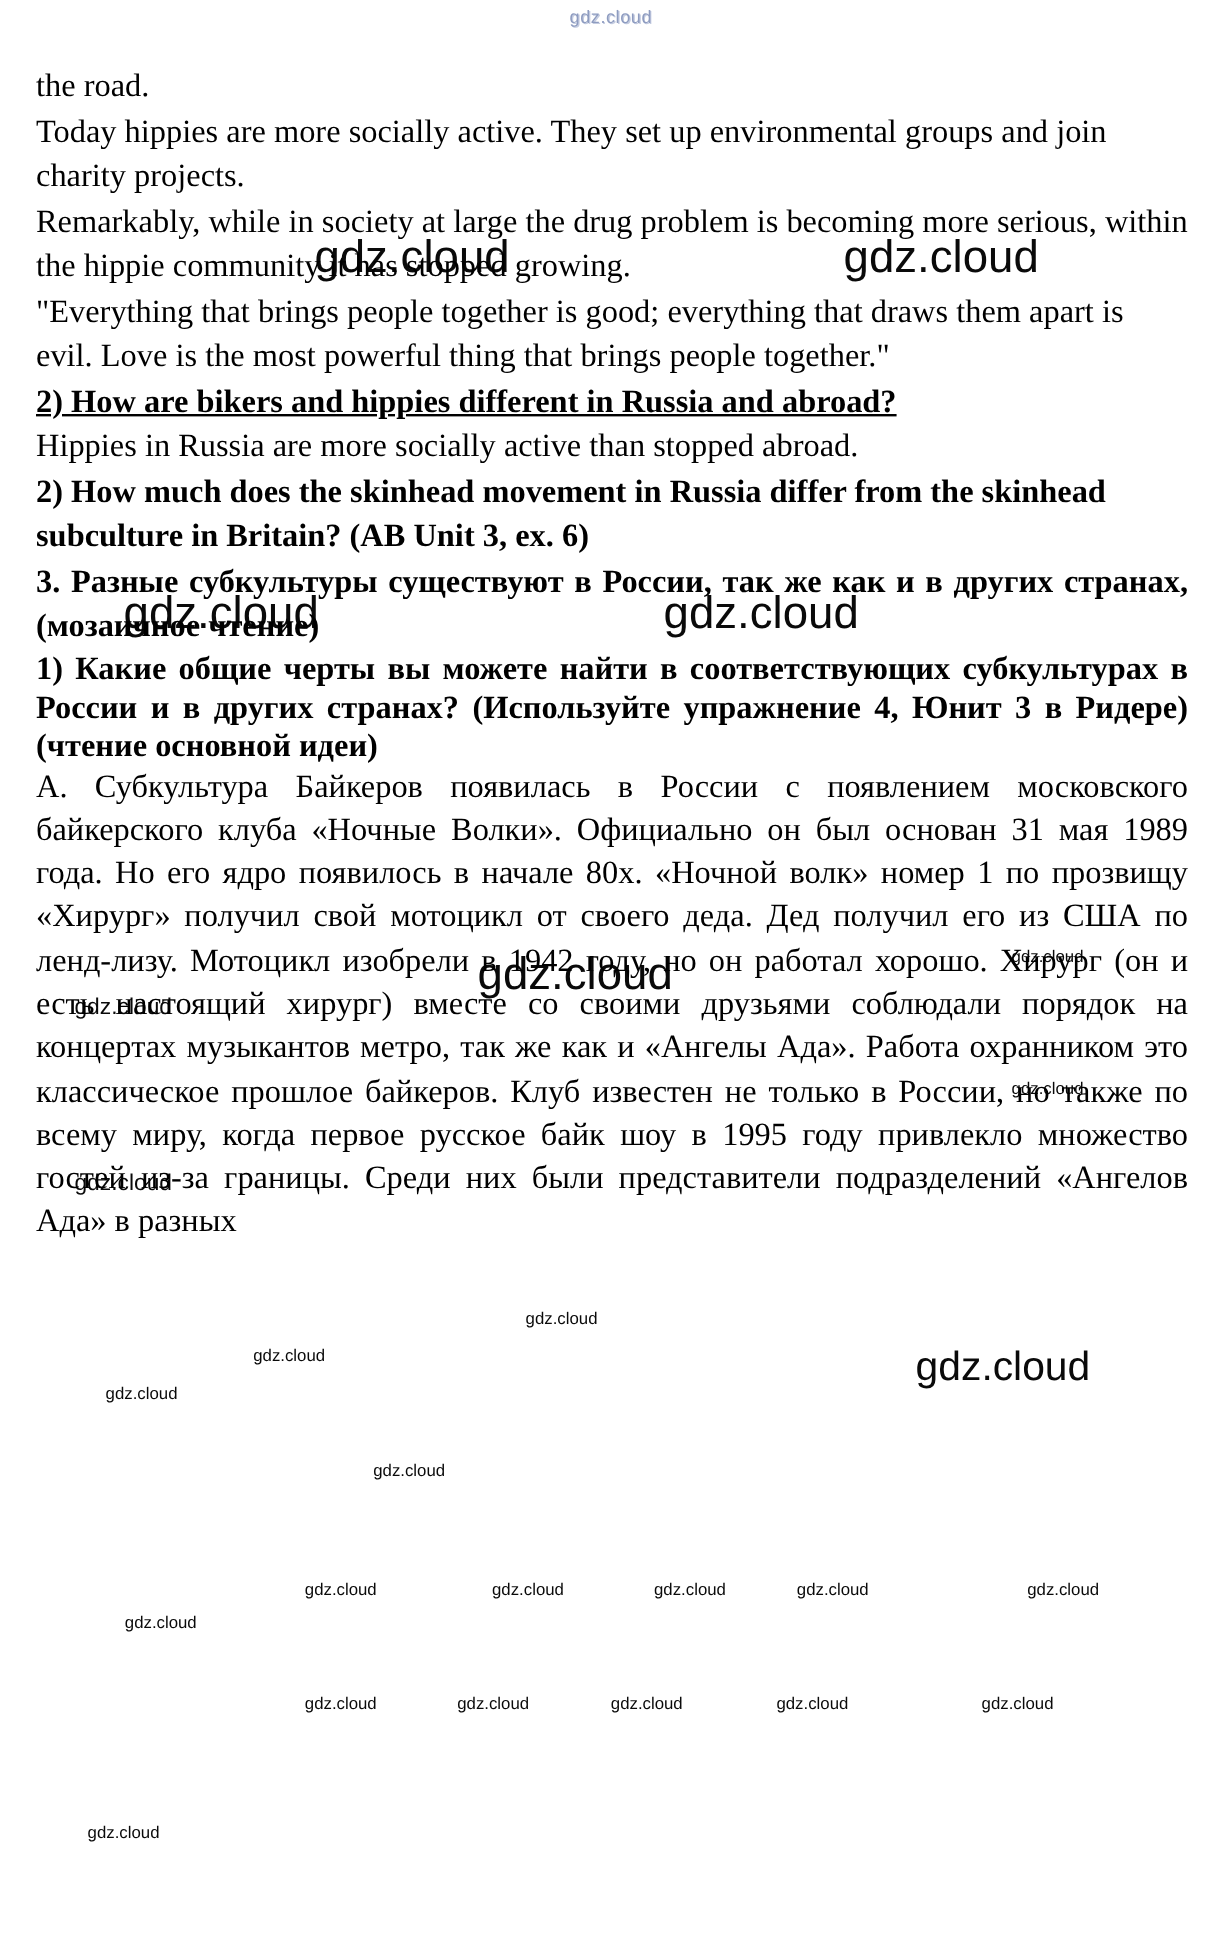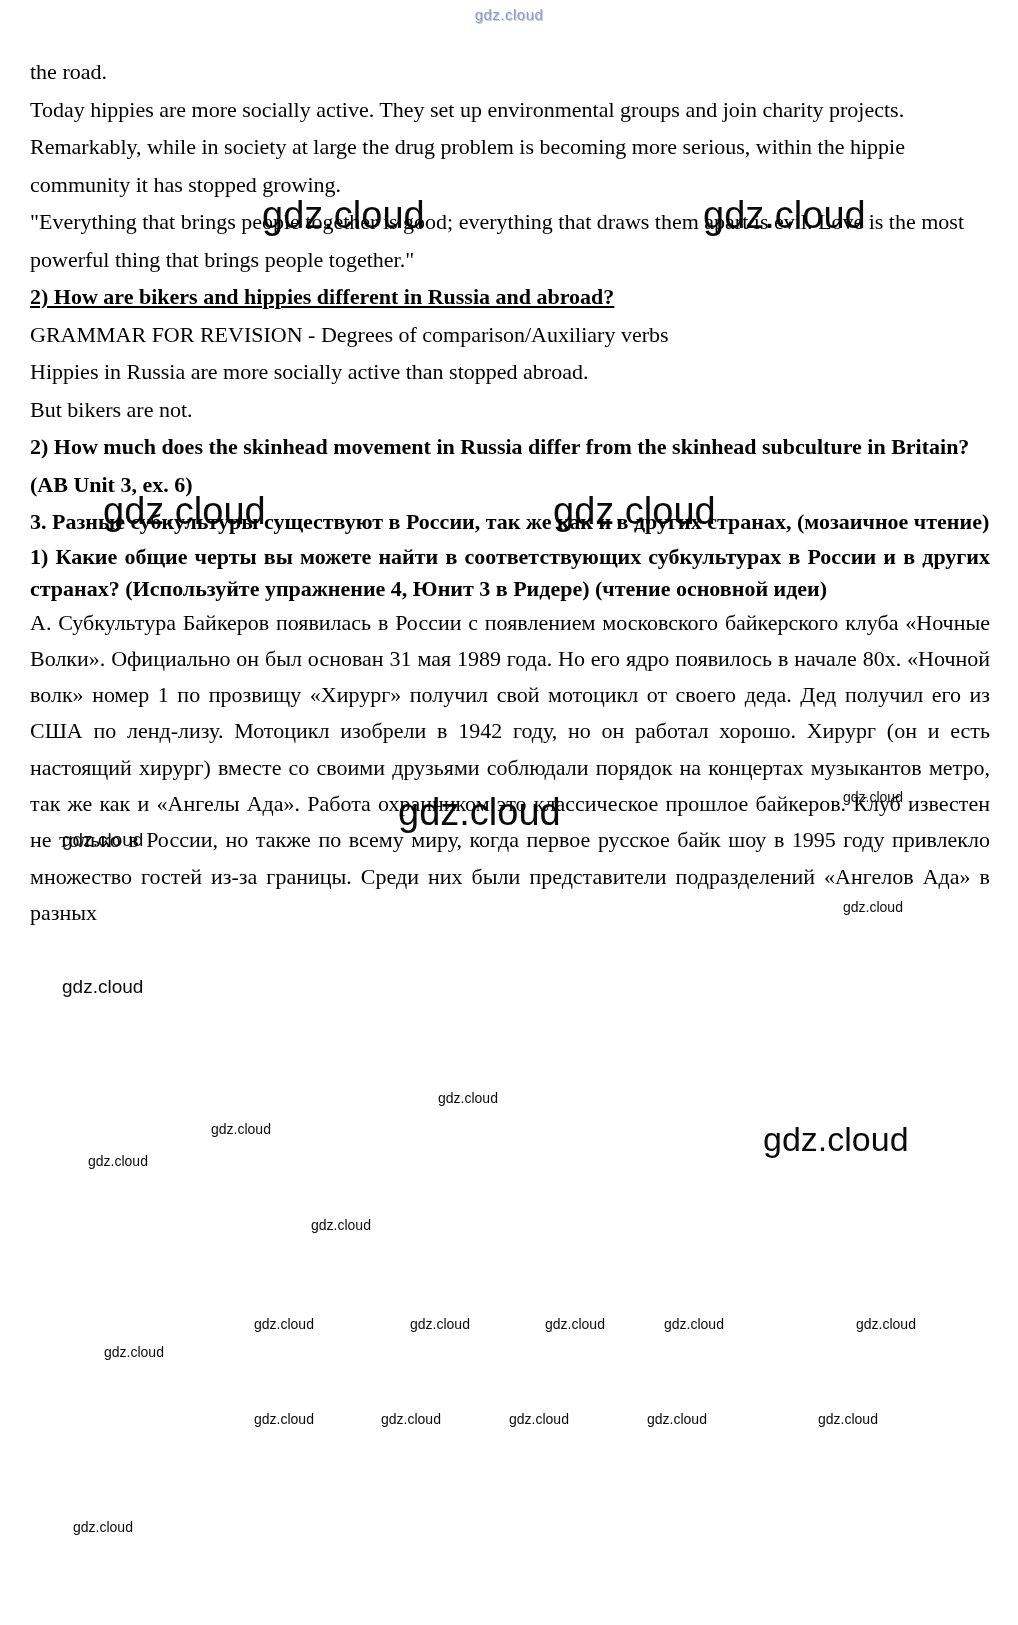--- a/index.html
+++ b/index.html
@@ -14,21 +14,21 @@
     background: #ffffff;
     color: #000000;
     font-family: "Liberation Serif", serif;
     overflow: hidden;
   }
   .content {
     position: absolute;
     left: 30px;
     top: 53px;
     width: 960px;
-    font-size: 22px;
+    font-size: 27px;
     line-height: 37.5px;
   }
   .content p { margin: 0; }
   .b { font-weight: bold; }
   .ru { text-align: justify; }
   .gap-q2 { margin-top: 37px; text-decoration: underline; }
   .gap-q3 { margin-top: 40px; }
   .gap-q4 { margin-top: 36px; }
   .gap-q5 { margin-top: 37px; }
   .gap-q6 { margin-top: 36px; }
@@ -94,23 +94,21 @@
   <div class="wm wm-sm" style="left:73px; top:1519px;">gdz.cloud</div>
 
   <div class="content">
 
     <p>the road.</p>
     <p>Today hippies are more socially active. They set up environmental groups and join charity projects.</p>
     <p>Remarkably, while in society at large the drug problem is becoming more serious, within the hippie community it has stopped growing.</p>
     <p>"Everything that brings people together is good; everything that draws them apart is evil. Love is the most powerful thing that brings people together."</p>
 
     <p class="b gap-q2">2) How are bikers and hippies different in Russia and abroad?</p>
-    <p>GRAMMAR FOR REVISION - Degrees of comparison/Auxiliary verbs</p>
     <p>Hippies in Russia are more socially active than stopped abroad.</p>
-    <p>But bikers are not.</p>
 
 
     <p class="b gap-q4">2) How much does the skinhead movement in Russia differ from the skinhead subculture in Britain? (AB Unit 3, ex. 6)</p>
 
 
 
     <p class="b ru gap-ru">3. Разные субкультуры существуют в России, так же как и в других странах, (мозаичное чтение)</p>
     <p class="b ru ru-q1">1) Какие общие черты вы можете найти в соответствующих субкультурах в России и в других странах? (Используйте упражнение 4, Юнит 3 в Ридере) (чтение основной идеи)</p>
     <p class="ru ru-body">А. Субкультура Байкеров появилась в России с появлением московского байкерского клуба «Ночные Волки». Официально он был основан 31 мая 1989 года. Но его ядро появилось в начале 80х. «Ночной волк» номер 1 по прозвищу «Хирург» получил свой мотоцикл от своего деда. Дед получил его из США по ленд-лизу. Мотоцикл изобрели в 1942 году, но он работал хорошо. Хирург (он и есть настоящий хирург) вместе со своими друзьями соблюдали порядок на концертах музыкантов метро, так же как и «Ангелы Ада». Работа охранником это классическое прошлое байкеров. Клуб известен не только в России, но также по всему миру, когда первое русское байк шоу в 1995 году привлекло множество гостей из-за границы. Среди них были представители подразделений «Ангелов Ада» в разных</p>
 

